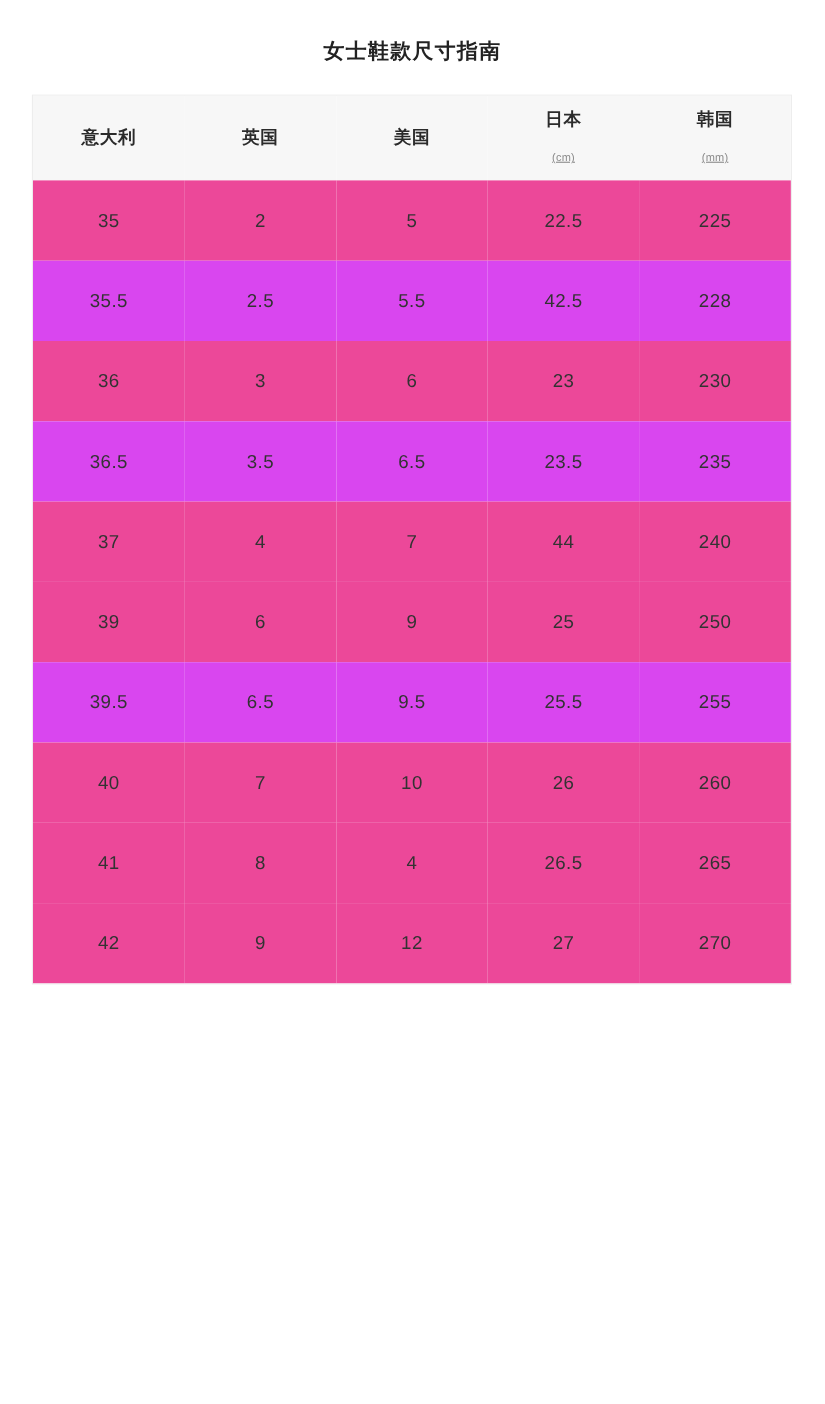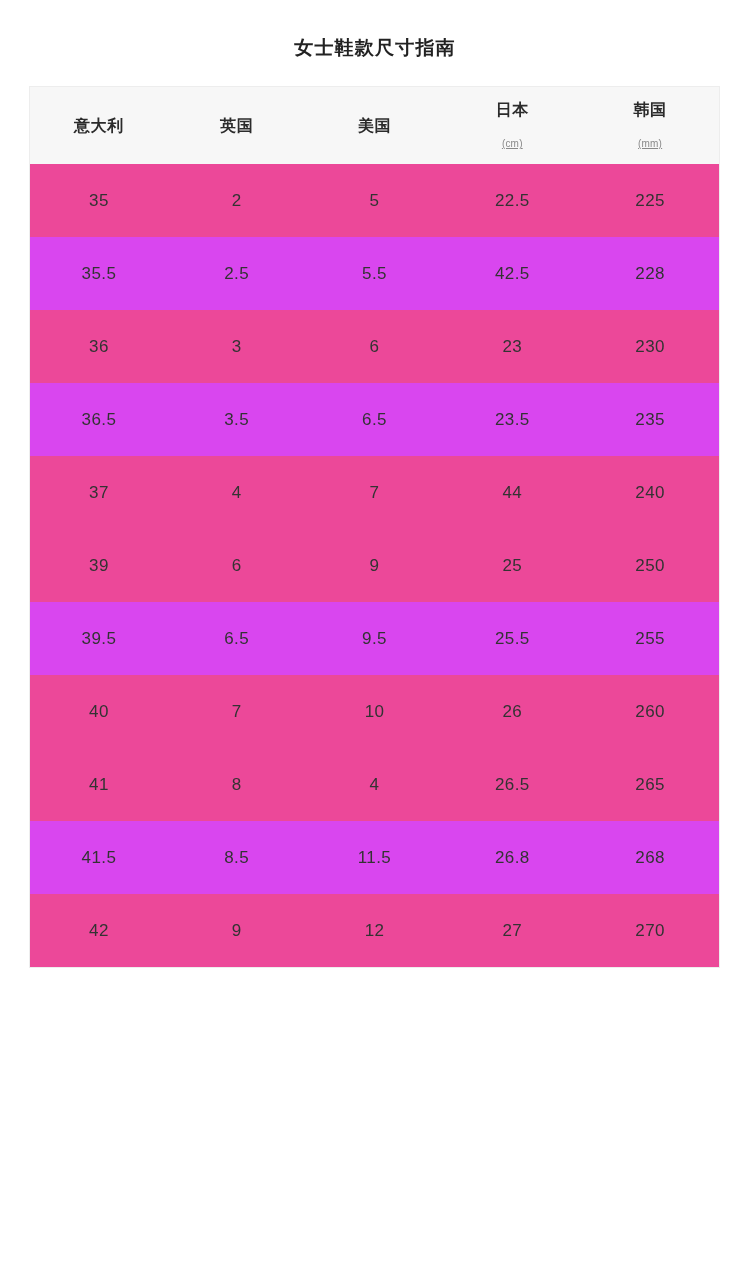--- a/index.html
+++ b/index.html
@@ -223,27 +223,20 @@
             <td>26</td>
             <td>260</td>
           </tr>
           <tr>
             <td>41</td>
             <td>8</td>
             <td>4</td>
             <td>26.5</td>
             <td>265</td>
           </tr>
-          <tr class="zebra">
-            <td>41.5</td>
-            <td>8.5</td>
-            <td>11.5</td>
-            <td>26.8</td>
-            <td>268</td>
-          </tr>
           <tr>
             <td>42</td>
             <td>9</td>
             <td>12</td>
             <td>27</td>
             <td>270</td>
           </tr>
         </tbody>
     </table>
   </div>

